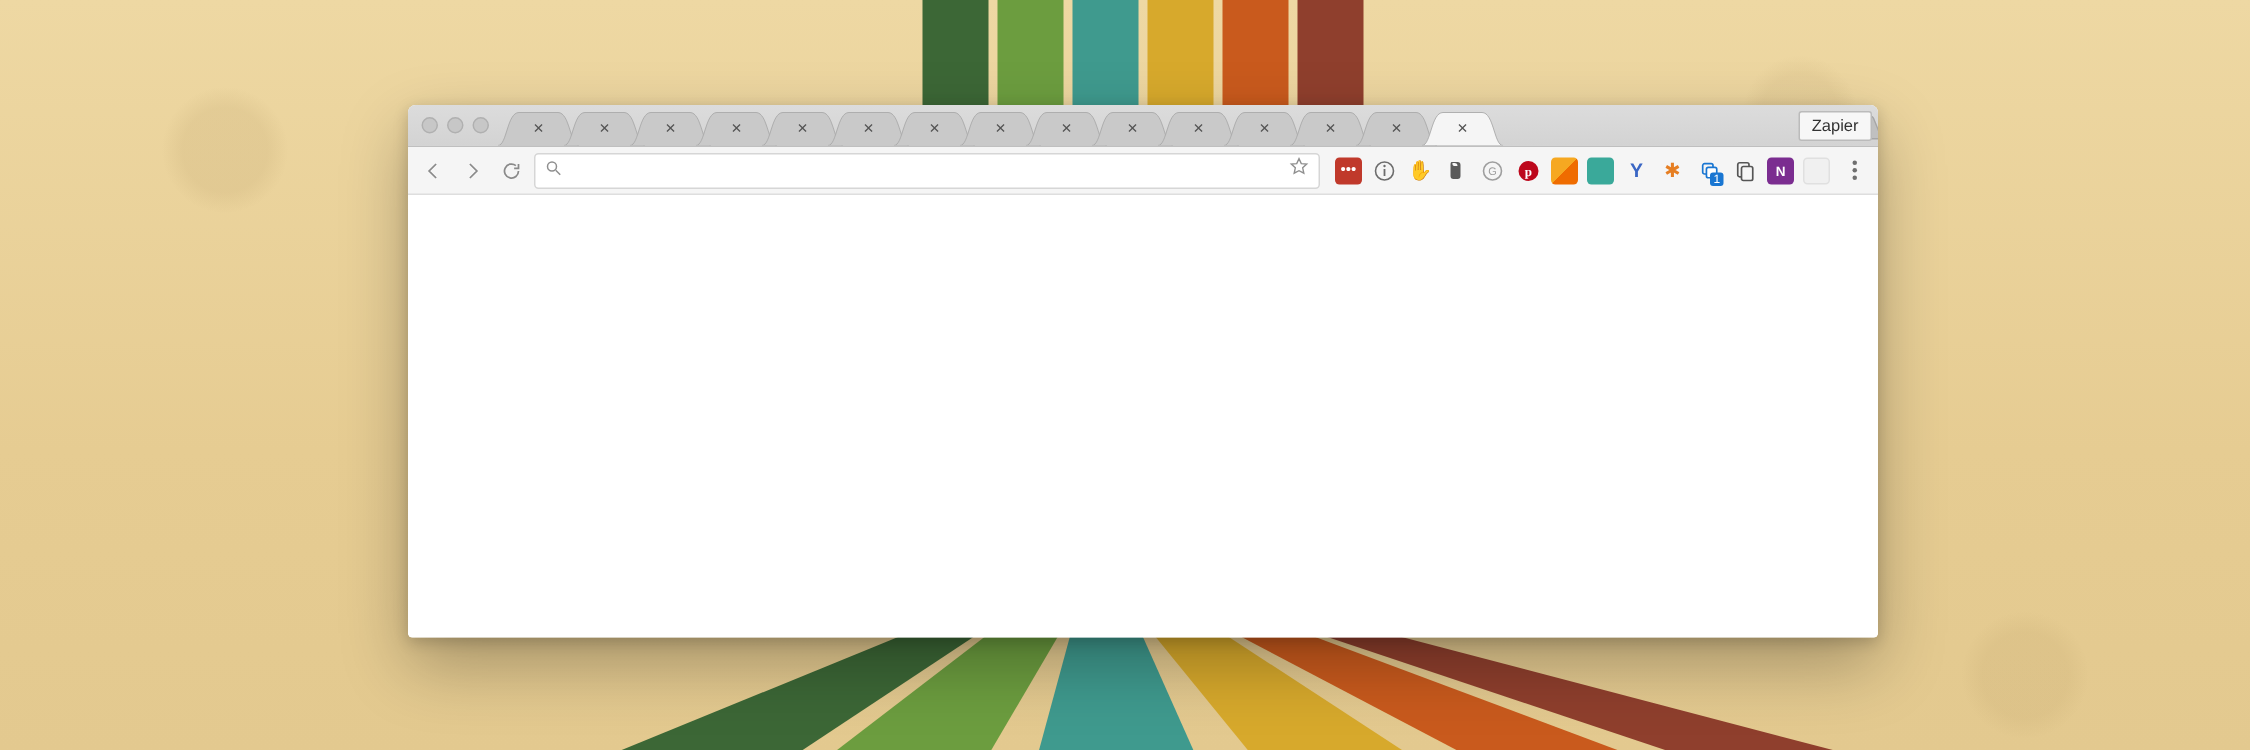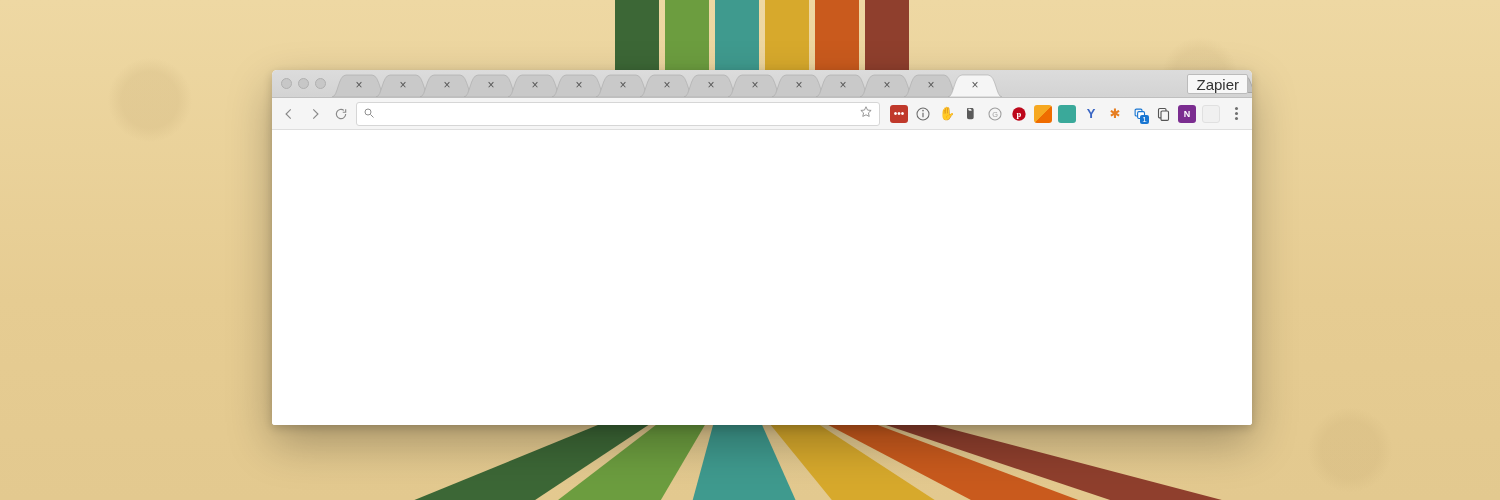--- a/index.html
+++ b/index.html
@@ -99,21 +99,21 @@
     transform: skewX(22deg);
     border:1px solid #a6a6a6;
     border-radius:2px;
   }
 
   .ext-tag {
     position:absolute;
     right: 4px; top: 4px;
     height: 20px;
     padding: 0 8px;
-    font-size: 15px;
+    font-size: 11px;
     background:#f7f7f7;
     border:1px solid #bbb;
     border-radius:2px;
     display:flex; align-items:center;
     color:#333;
   }
 
   
   .toolbar {
     height: 32px;

